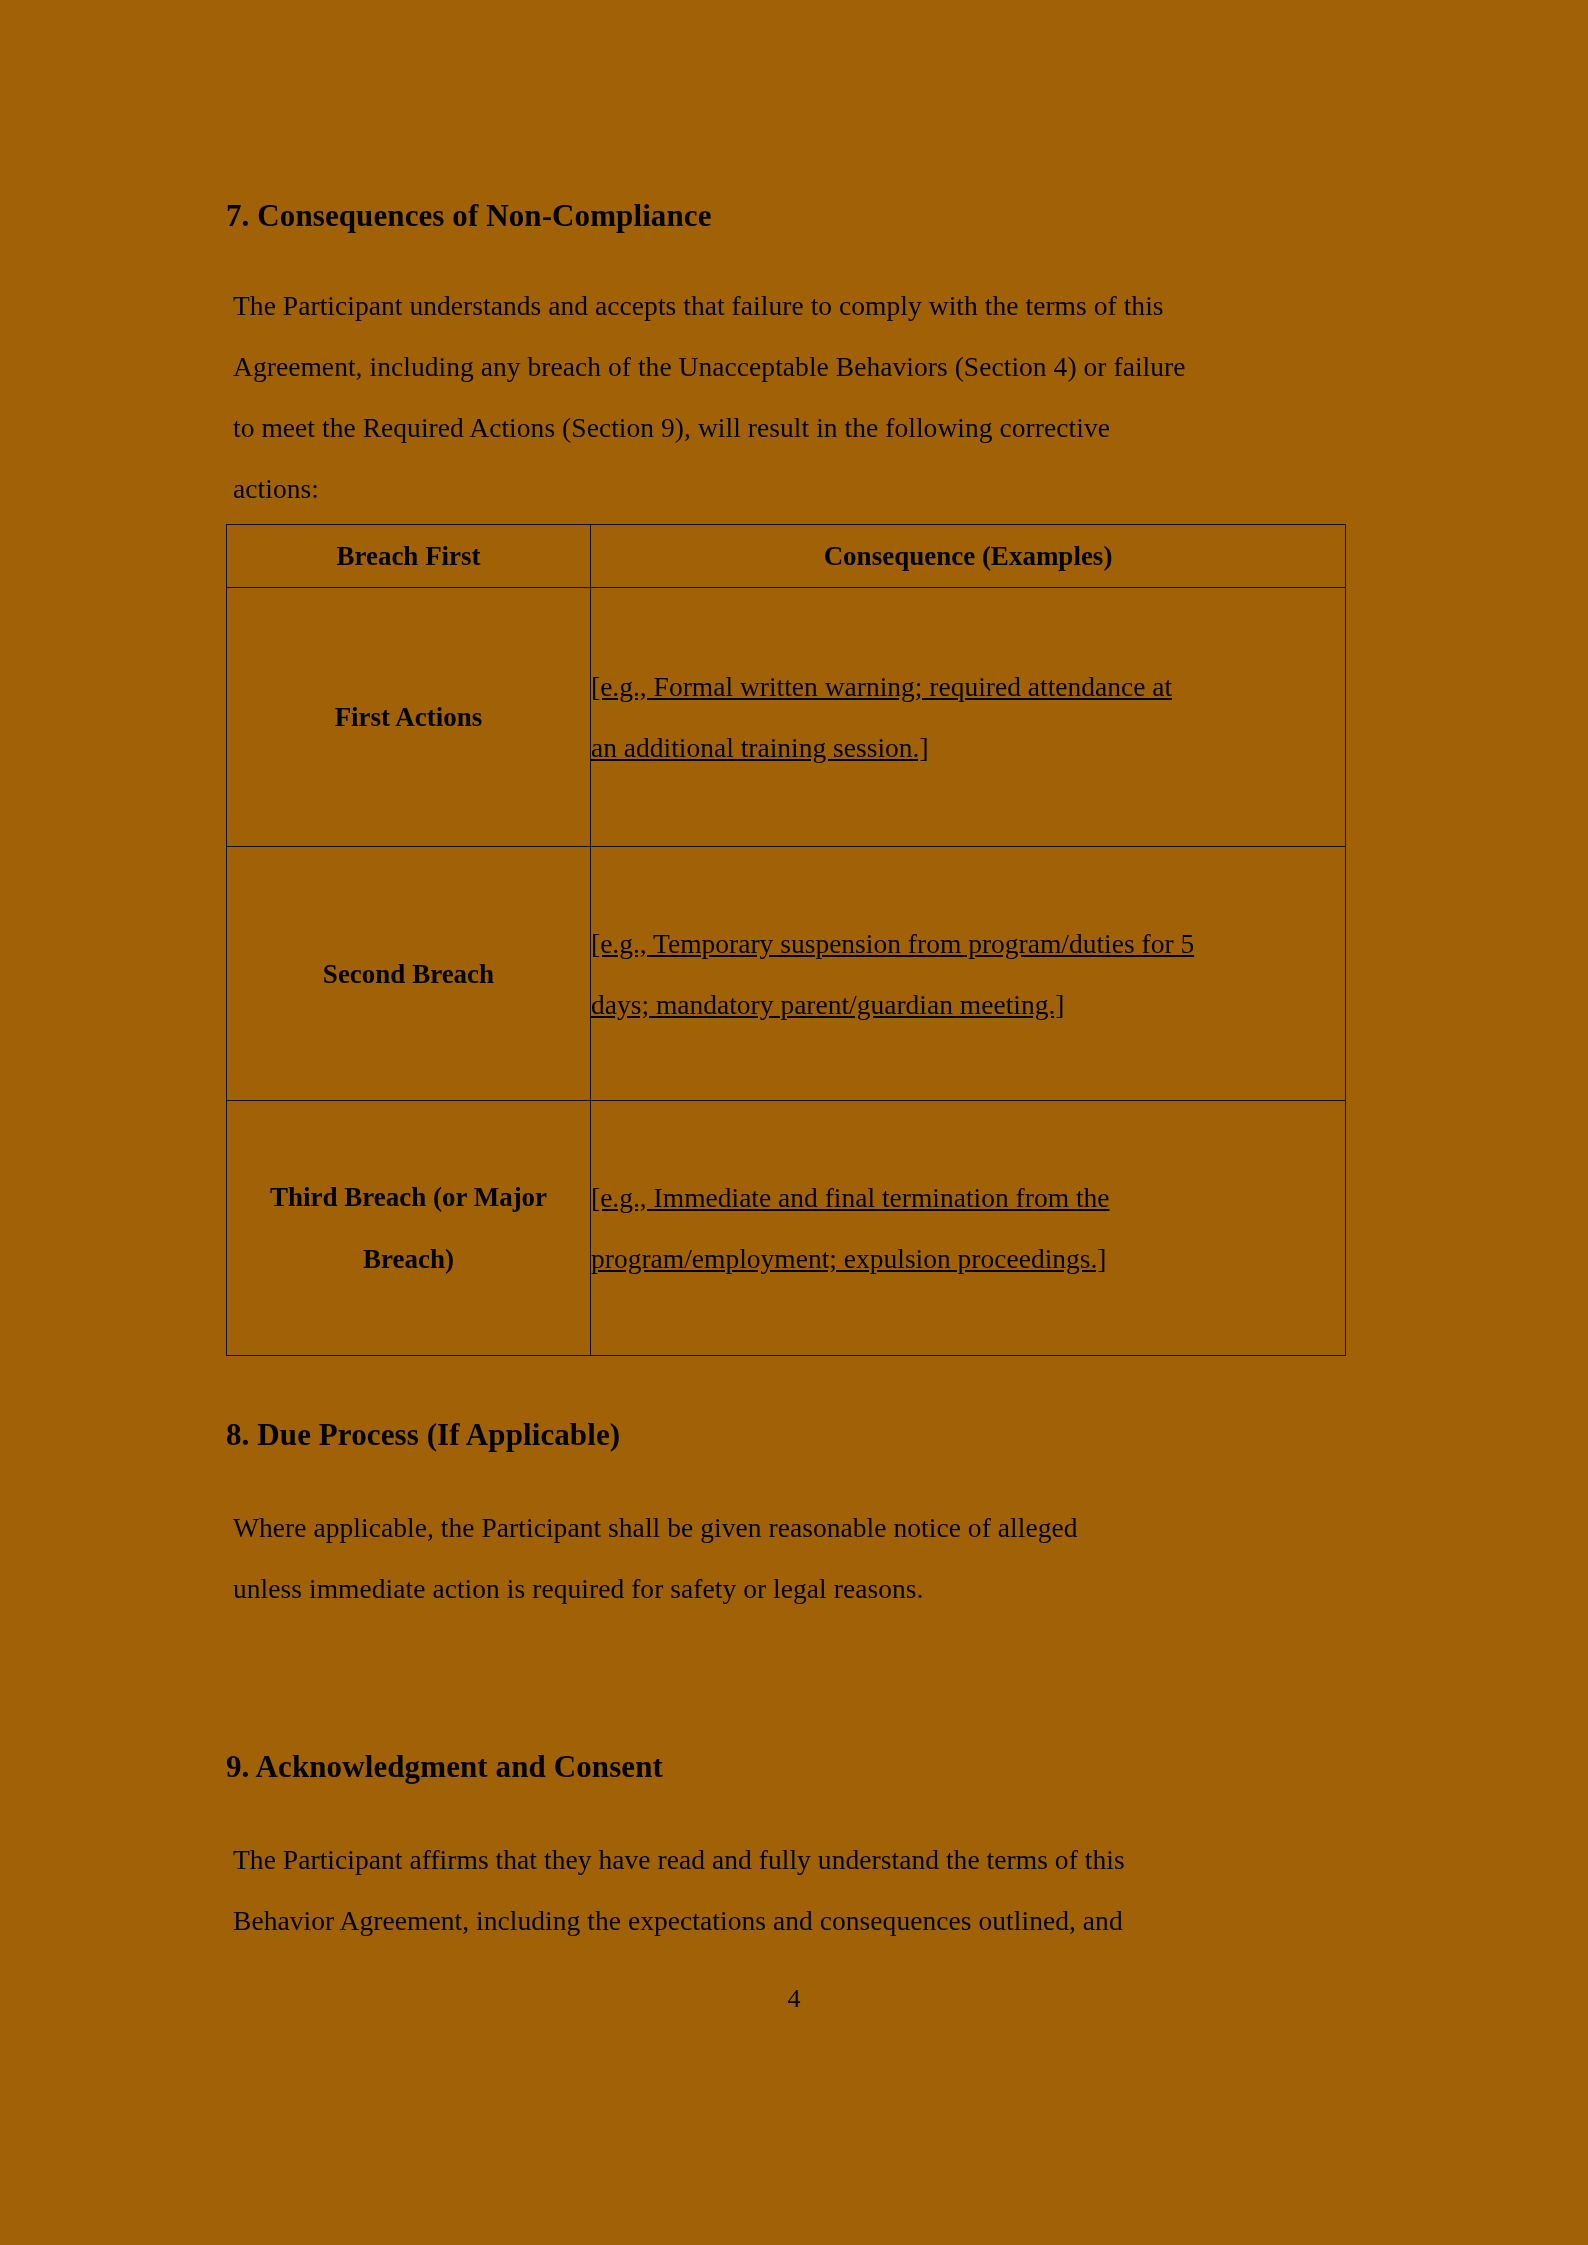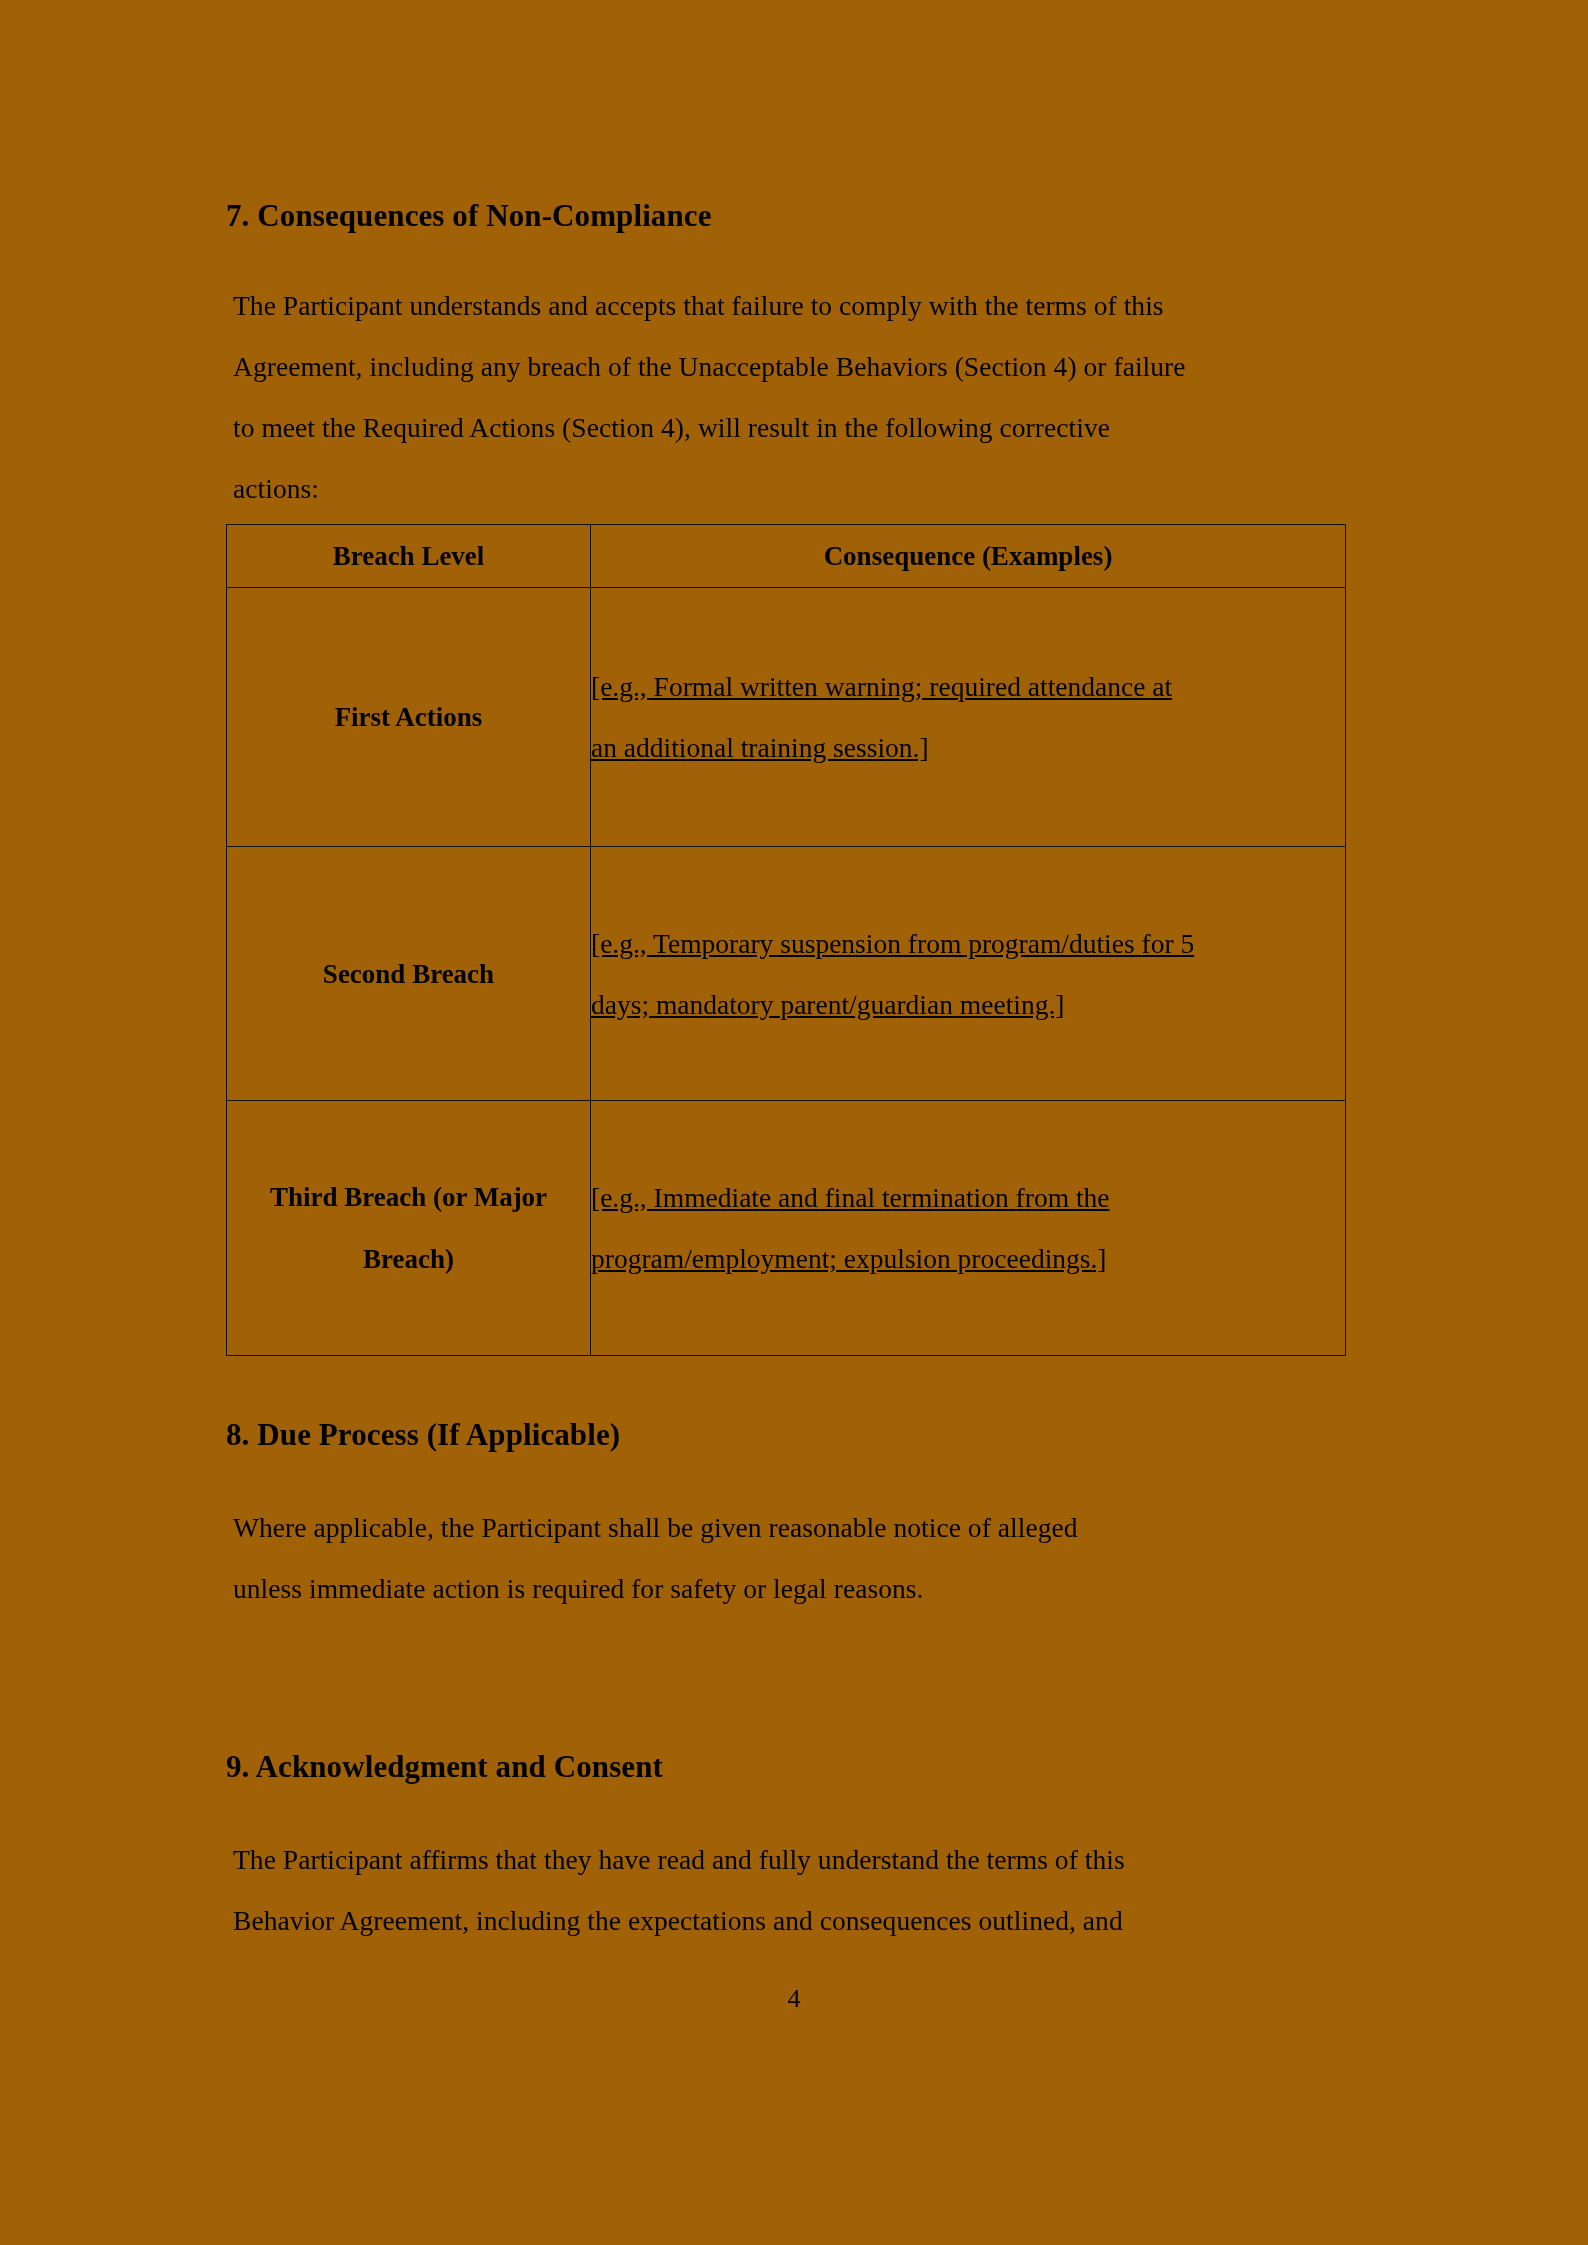--- a/index.html
+++ b/index.html
@@ -123,33 +123,33 @@
 </head>
 <body>
 
 <div class="page">
 
   <h2 class="section-heading sec7-heading">7. Consequences of Non-Compliance</h2>
 
   <p class="body-text sec7-body">
     <span class="line">The Participant understands and accepts that failure to comply with the terms of this</span>
     <span class="line">Agreement, including any breach of the Unacceptable Behaviors (Section 4) or failure</span>
-    <span class="line">to meet the Required Actions (Section 4), will result in the following corrective</span>
+    <span class="line">to meet the Required Actions (Section 9), will result in the following corrective</span>
     <span class="line">actions:</span>
   </p>
 
   <table class="breach-table">
     <colgroup>
       <col class="c1">
       <col class="c2">
     </colgroup>
     <thead>
       <tr>
         <th>
-          <span class="th-inner">Breach Level</span>
+          <span class="th-inner">Breach First</span>
         </th>
         <th>
           <span class="th-inner">Consequence (Examples)</span>
         </th>
       </tr>
     </thead>
     <tbody>
       <tr class="row-1">
         <td class="cell-level">
           <span class="lvl-line">First Actions</span>

